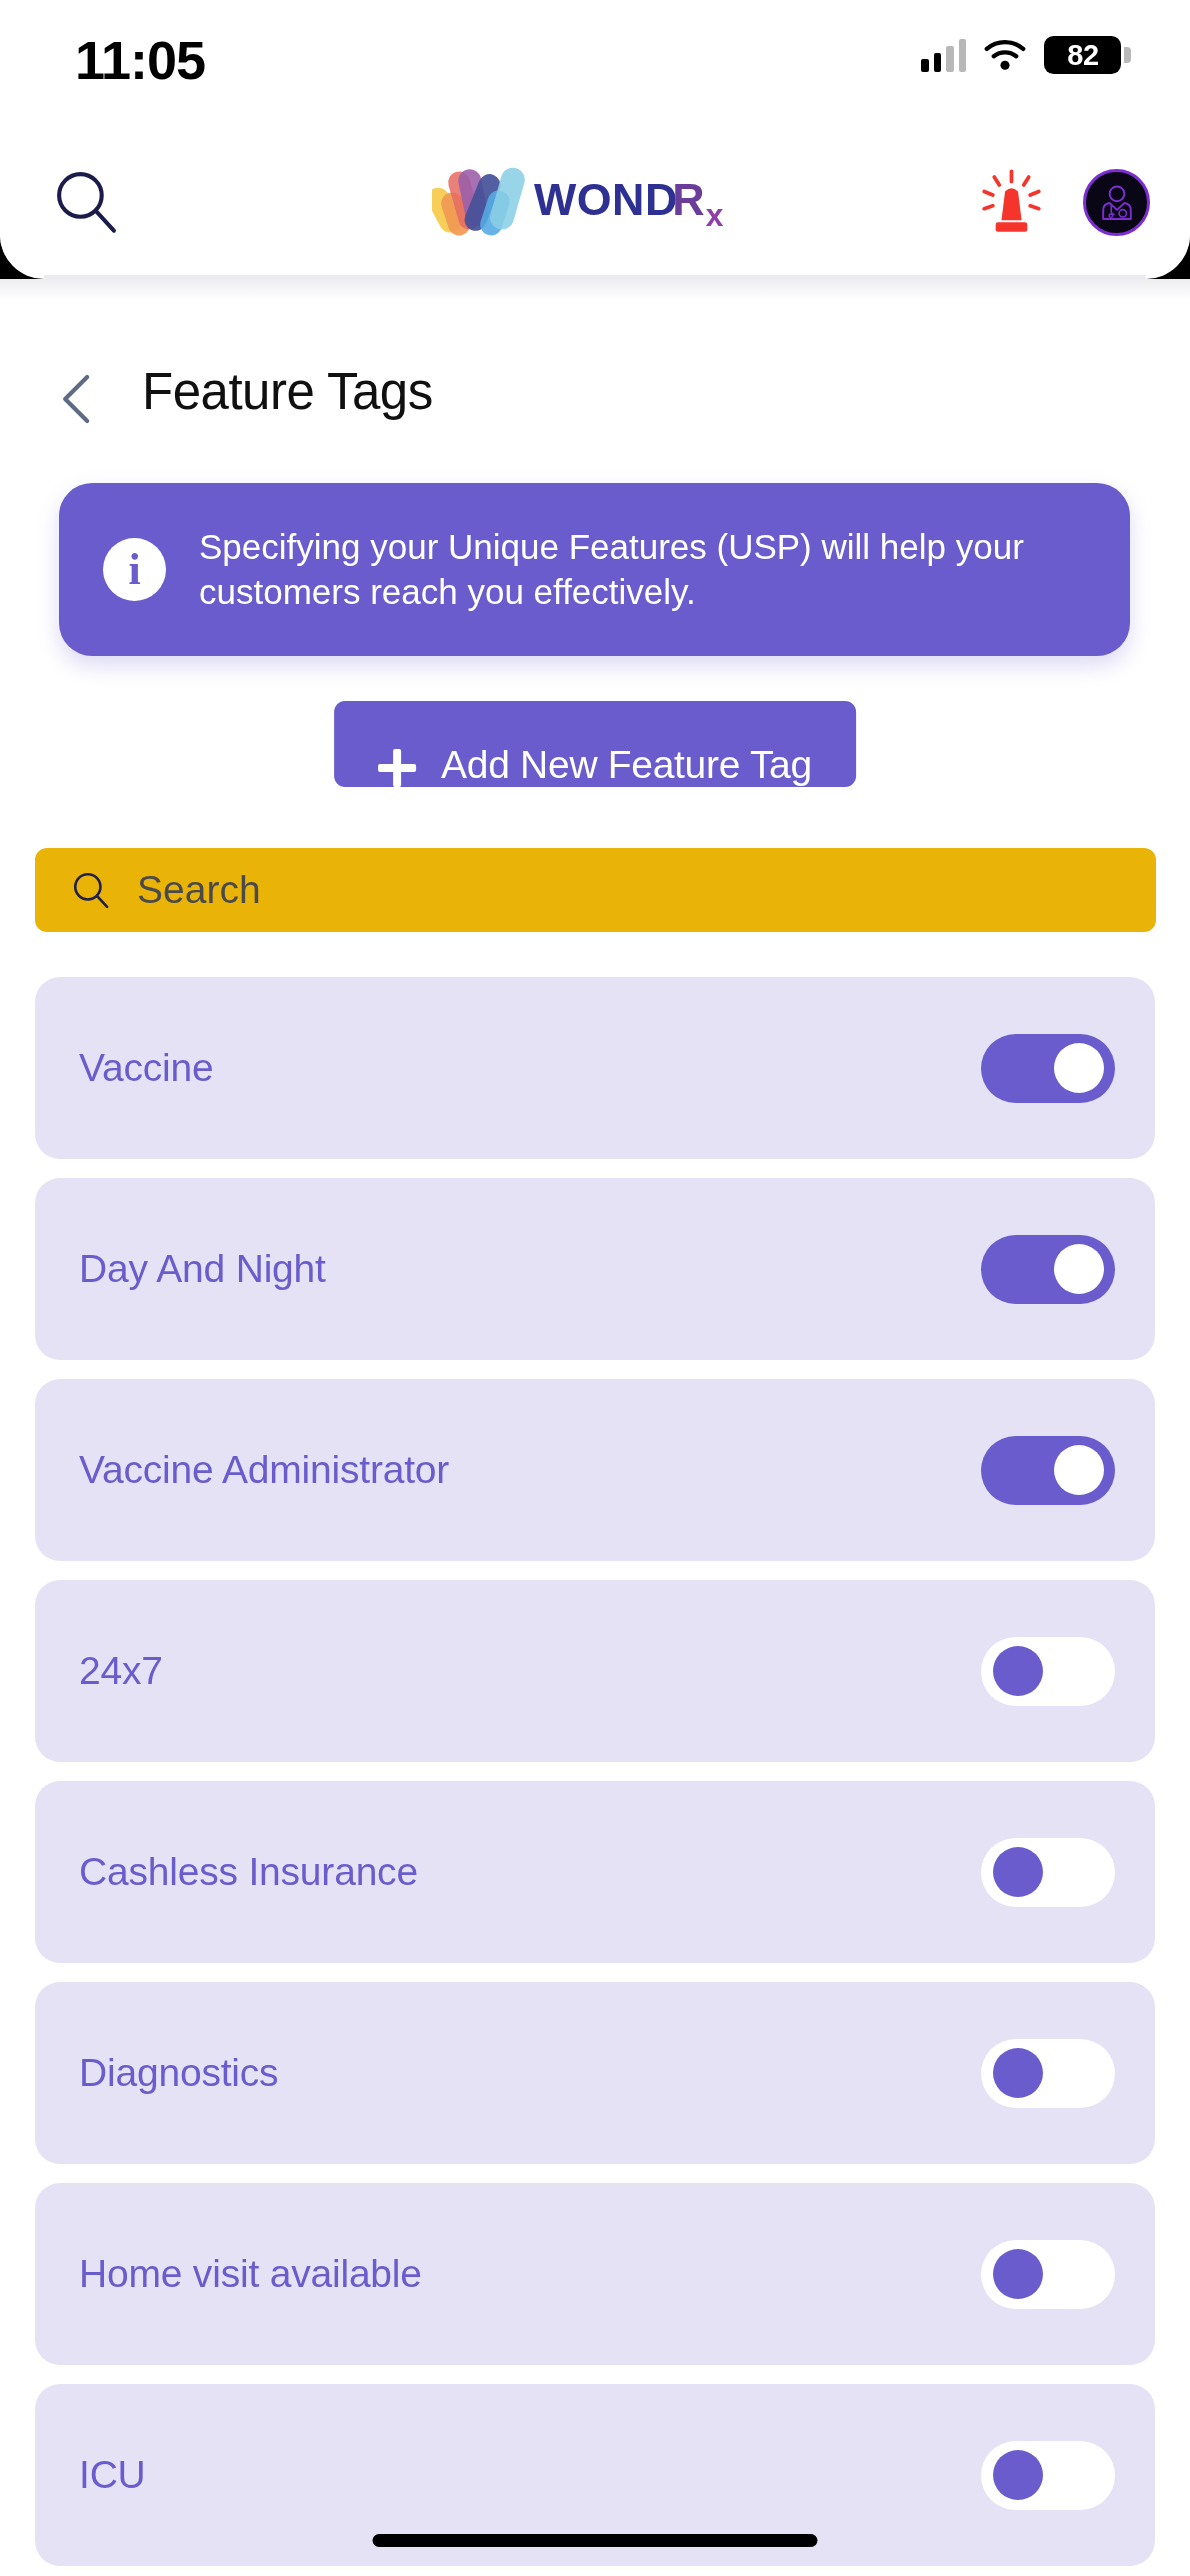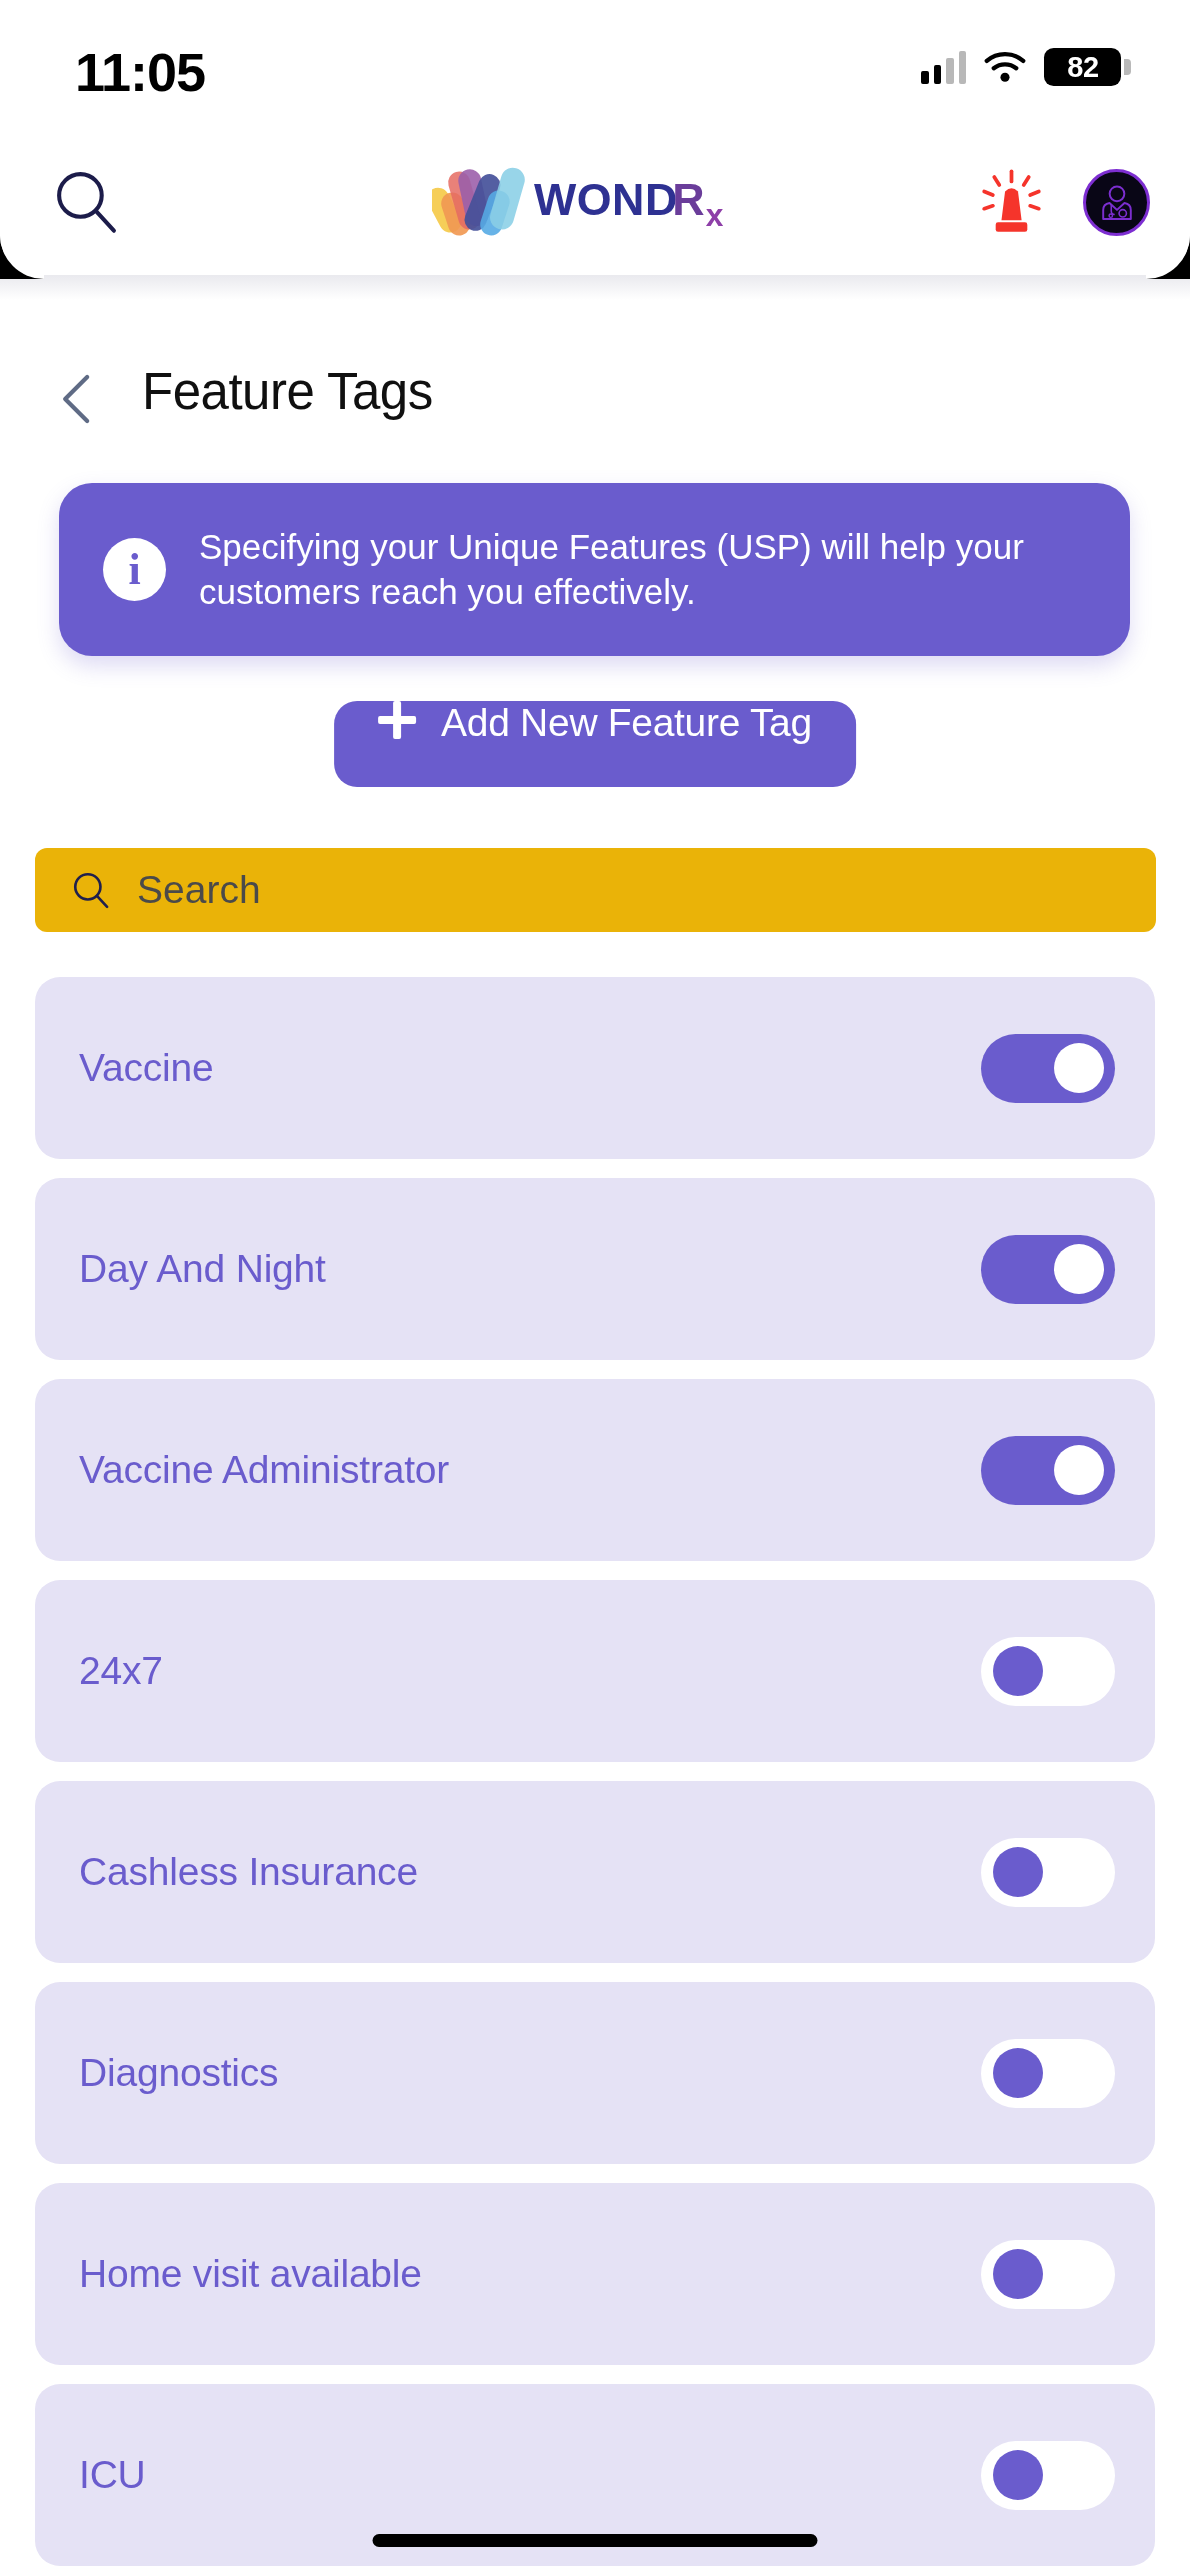--- a/index.html
+++ b/index.html
@@ -6,21 +6,21 @@
   html,body {
     width:1190px; height:2576px;
     background:#ffffff;
     font-family:"Liberation Sans", sans-serif;
     overflow:hidden;
   }
   .phone { position:relative; width:1190px; height:2576px; background:#ffffff; }
 
   
   .statusbar {
-    position:absolute; top:12px; left:0; width:1190px; height:144px;
+    position:absolute; top:0; left:0; width:1190px; height:144px;
     background:#ffffff; z-index:40;
   }
   .sb-time {
     position:absolute; left:75px; top:29px;
     font-size:54px; font-weight:600; color:#000; letter-spacing:-1px;
   }
   .sb-right { position:absolute; right:59px; top:36px; display:flex; align-items:center; gap:18px; }
   .cell-bars { display:flex; align-items:flex-end; gap:4.8px; height:33px; }
   .cell-bars i { display:block; width:7.7px; background:#000; border-radius:1.9px; }
   .cell-bars i:nth-child(1){ height:12.5px; }
@@ -98,22 +98,22 @@
   .info-icon {
     flex:0 0 auto; width:63px; height:63px; border-radius:50%; background:#ffffff;
     display:flex; align-items:center; justify-content:center; margin-right:33px;
   }
   .info-icon span { font-size:44px; font-weight:700; color:#6a5ccd; font-family:"Liberation Serif", serif; line-height:1; }
   .info-text { font-size:35px; line-height:1.26; color:#ffffff; }
 
   
   .add-btn {
     position:absolute; top:426px; left:50%; transform:translateX(-50%);
-    height:86px; background:#6a5ccd; border-radius:23px;
-    display:flex; align-items:flex-start; padding:0 44px; gap:25px;
+    height:86px; background:#6a5ccd; border-radius:11px;
+    display:flex; align-items:flex-end; padding:0 44px; gap:25px;
     cursor:pointer; border:none;
   }
   .add-plus { position:relative; width:38px; height:38px; flex:0 0 auto; }
   .add-plus::before, .add-plus::after {
     content:""; position:absolute; background:#fff; border-radius:1.9px;
   }
   .add-plus::before { left:0; top:15.3px; width:38px; height:7.7px; }
   .add-plus::after { top:0; left:15.3px; width:7.7px; height:38px; }
   .add-label { font-size:39px; color:#ffffff; letter-spacing:-0.3px; }
 

